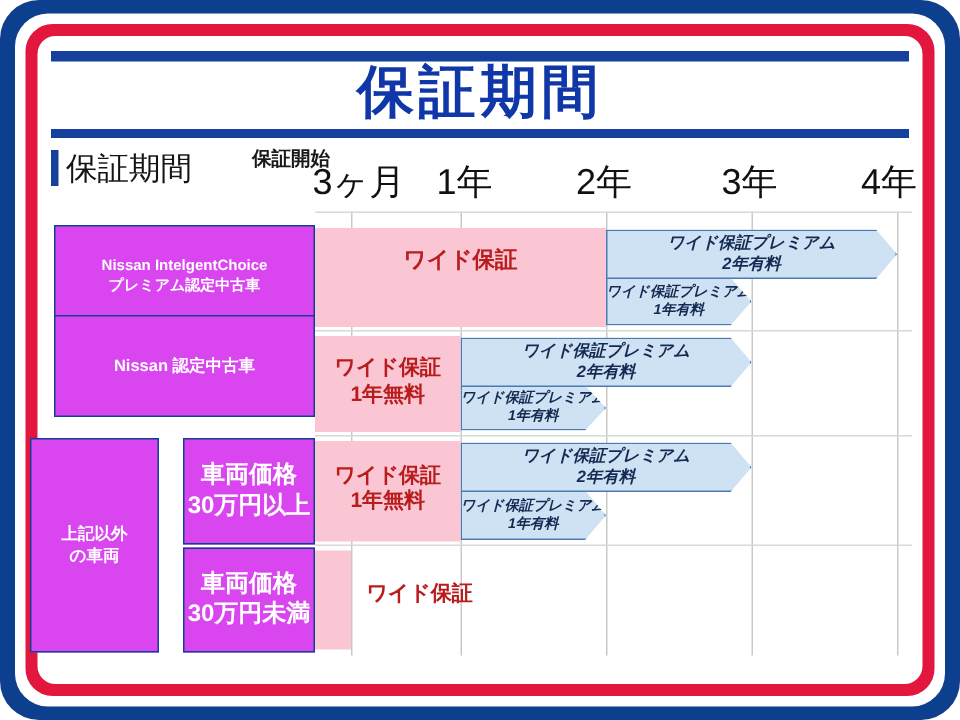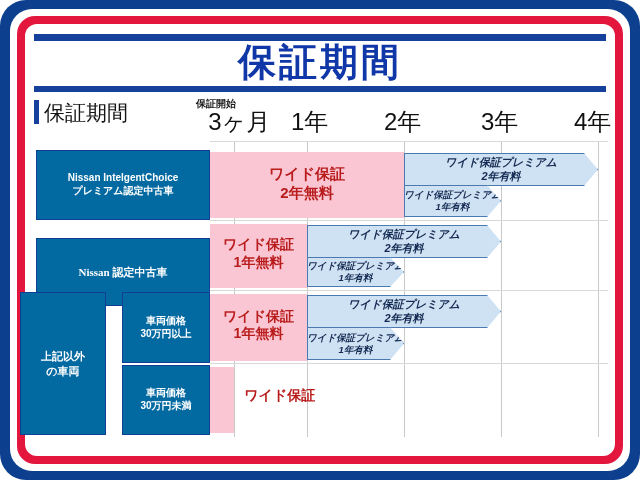--- a/index.html
+++ b/index.html
@@ -54,45 +54,45 @@
   }
   .section-label{
     color:#141414;font-size:21px;font-weight:normal;line-height:1;
   }
 
   
   .chart{
     position:absolute;left:0;top:0;width:640px;height:480px;
   }
   .start-label{
-    position:absolute;left:196px;top:97px;
-    font-size:10px;color:#1a1a1a;font-weight:bold;white-space:nowrap;
+    position:absolute;left:168px;top:97px;
+    font-size:13px;color:#1a1a1a;font-weight:bold;white-space:nowrap;
   }
   .tick-label{
     position:absolute;top:110px;
     font-size:24px;color:#111111;white-space:nowrap;line-height:1;
   }
   .gridline{
     position:absolute;width:1px;background:#c9c9c9;
   }
   .axis-top-rule{
     position:absolute;background:#d8d8d8;height:1px;
   }
 
   
   .cat-cell{
-    position:absolute;background:#0369a1;color:#ffffff;
+    position:absolute;background:#d946ef;color:#ffffff;
     display:flex;flex-direction:column;align-items:center;justify-content:center;
     text-align:center;box-sizing:border-box;
     border:1px solid #0f4096;
   }
   .cat-cell span{display:block;line-height:1.28;}
   .cat-small{font-size:10px;font-weight:bold;}
   .cat-mid{font-size:11px;font-weight:bold;}
-  .cat-sub{font-size:10px;font-weight:bold;}
+  .cat-sub{font-size:16px;font-weight:bold;}
 
   
   .pink-bar{
     position:absolute;background:#fbc6d3;
     display:flex;flex-direction:column;align-items:center;justify-content:center;
     box-sizing:border-box;
   }
   .pink-text{
     position:absolute;color:#b91c1c;font-weight:bold;
     text-align:center;line-height:1.25;white-space:nowrap;
@@ -144,39 +144,38 @@
     <div class="gridline" style="left: 501px; top: 141px; height: 296px;"></div>
     <div class="gridline" style="left: 598px; top: 141px; height: 296px;"></div>
     <div class="axis-top-rule" style="left: 210px; width: 398px; top: 141px;"></div>
     <div class="axis-top-rule" style="left: 210px; width: 398px; top: 220px;"></div>
     <div class="axis-top-rule" style="left: 210px; width: 398px; top: 290px;"></div>
     <div class="axis-top-rule" style="left: 210px; width: 398px; top: 363px;"></div>
     <div class="cat-cell" style="left: 36px; top: 150px; width: 174px; height: 70px;">
       <span class="cat-small">Nissan IntelgentChoice</span>
       <span class="cat-small">プレミアム認定中古車</span>
     </div>
-    <div class="cat-cell" style="left: 36px; top: 238px; width: 174px; height: 68px; font-family: Liberation Serif, serif;">
+    <div class="cat-cell" style="left: 36px; top: 210px; width: 174px; height: 68px;">
       <span class="cat-mid">Nissan 認定中古車</span>
     </div>
     <div class="cat-cell" style="left: 20px; top: 292px; width: 86px; height: 143px;">
       <span class="cat-mid">上記以外</span>
       <span class="cat-mid">の車両</span>
     </div>
     <div class="cat-cell" style="left: 122px; top: 292px; width: 88px; height: 71px;">
       <span class="cat-sub">車両価格</span>
       <span class="cat-sub">30万円以上</span>
     </div>
     <div class="cat-cell" style="left: 122px; top: 365px; width: 88px; height: 70px;">
       <span class="cat-sub">車両価格</span>
       <span class="cat-sub">30万円未満</span>
     </div>
     <div class="pink-bar" style="left: 210px; width: 194px; top: 152px; height: 66px;"></div>
     <div class="pink-text" style="left: 247px; width: 120px; top: 165px; font-size: 15px;">
       <div>ワイド保証</div>
-      <div>2年無料</div>
     </div>
     <div class="pink-bar" style="left: 210px; width: 97px; top: 224px; height: 64px;"></div>
     <div class="pink-text" style="left: 198.5px; width: 120px; top: 236px; font-size: 14px;">
       <div>ワイド保証</div>
       <div>1年無料</div>
     </div>
     <div class="pink-bar" style="left: 210px; width: 97px; top: 294px; height: 67px;"></div>
     <div class="pink-text" style="left: 198.5px; width: 120px; top: 307.5px; font-size: 14px;">
       <div>ワイド保証</div>
       <div>1年無料</div>

